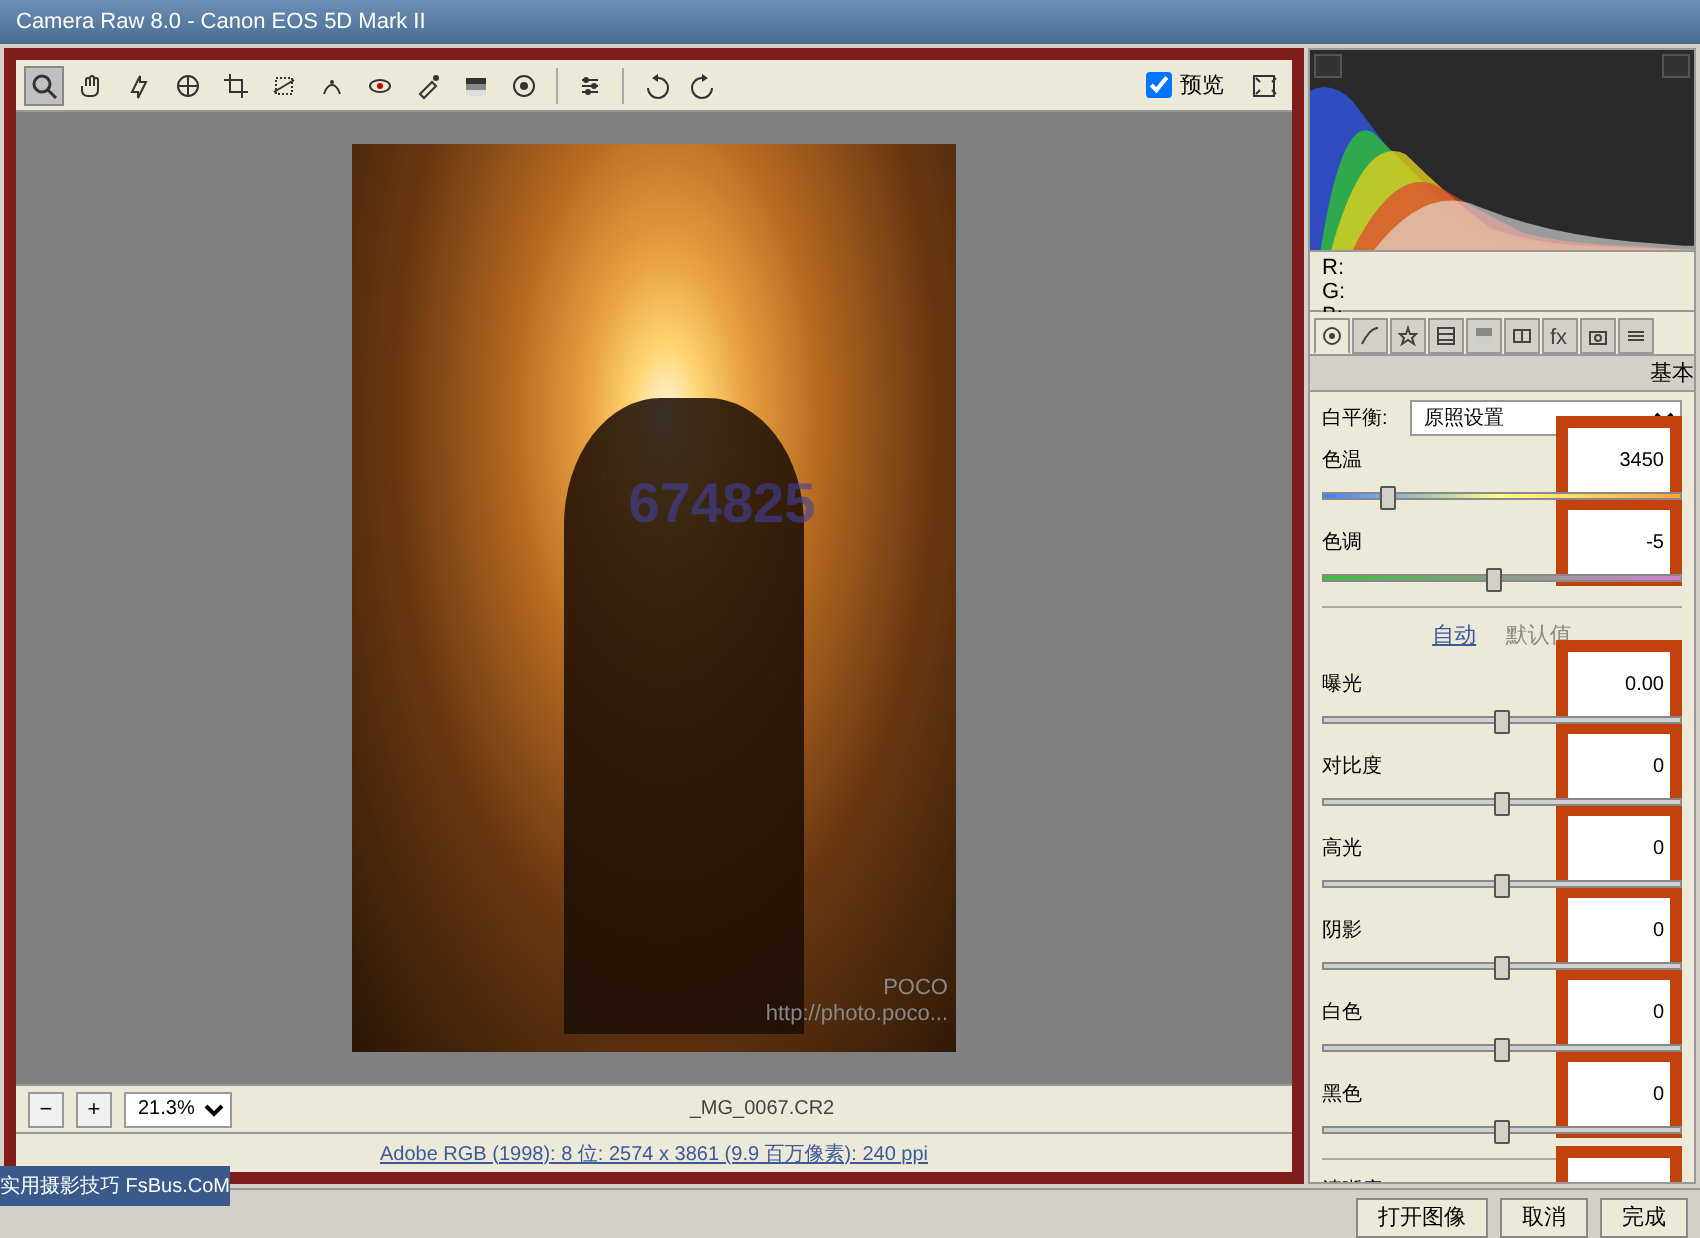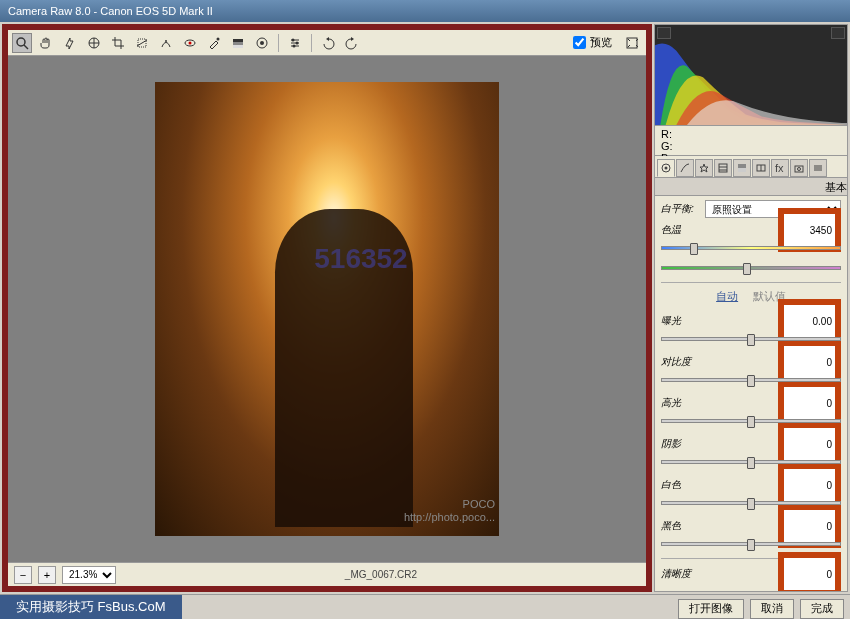--- a/index.html
+++ b/index.html
@@ -6,21 +6,21 @@
 body{width:850px;height:619px;background:#d4d0c8;overflow:hidden;}
 .titlebar{height:22px;background:linear-gradient(#6a8fb5,#4a6d92);color:#fff;display:flex;align-items:center;padding:0 8px;font-size:11px;}
 .main{display:flex;height:572px;}
 .left-panel{flex:1;display:flex;flex-direction:column;border:6px solid #7f1d1d;margin:2px;}
 .toolbar{height:26px;background:#ece9d8;border-bottom:1px solid #999;display:flex;align-items:center;padding:0 4px;gap:4px;}
 .tool-btn{width:20px;height:20px;display:flex;align-items:center;justify-content:center;cursor:pointer;border:1px solid transparent;}
 .tool-btn.active{border:1px solid #888;background:#c0c0c0;}
 .tool-sep{width:1px;height:18px;background:#aaa;margin:0 2px;}
 .preview-chk{margin-left:auto;display:flex;align-items:center;gap:4px;}
 .canvas-area{flex:1;background:#808080;display:flex;align-items:center;justify-content:center;position:relative;}
-.photo{width:344px;height:454px;background:radial-gradient(ellipse at 52% 30%,#fff8e0 0%,#ffd470 8%,#e8a040 18%,#b56820 35%,#6a3812 60%,#2a1605 100%);position:relative;overflow:hidden;}
+.photo{width:302px;height:454px;background:radial-gradient(ellipse at 52% 30%,#fff8e0 0%,#ffd470 8%,#e8a040 18%,#b56820 35%,#6a3812 60%,#2a1605 100%);position:relative;overflow:hidden;}
 .silhouette{position:absolute;left:35%;top:28%;width:40%;height:70%;background:#1a0d05;border-radius:40% 40% 0 0/20% 20% 0 0;opacity:0.85;}
 .watermark{position:absolute;right:4px;bottom:12px;color:#888;font-size:10px;text-align:right;line-height:1.2;}
 .overlay-text{position:absolute;top:37%;left:48%;color:#4040a0;font-size:28px;font-weight:bold;z-index:5;opacity:0.6;}
 .canvas-footer{height:24px;background:#ece9d8;border-top:1px solid #999;display:flex;align-items:center;padding:0 6px;gap:6px;}
 .zoom-btn{width:18px;height:18px;border:1px solid #999;background:#f0f0f0;display:flex;align-items:center;justify-content:center;cursor:pointer;}
 .zoom-sel{width:54px;height:18px;border:1px solid #999;background:#fff;font-size:10px;padding:0 2px;}
 .fname{margin:0 auto;font-size:10px;color:#444;}
 .info-bar{height:20px;background:#ece9d8;border-top:1px solid #999;display:flex;align-items:center;padding:0 6px;}
 .info-txt{font-size:10px;color:#3a5a9a;text-decoration:underline;margin:0 auto;}
 .right-panel{width:194px;display:flex;flex-direction:column;margin:2px 2px 2px 0;}
@@ -30,35 +30,35 @@
 .histo-svg{position:absolute;bottom:0;left:0;width:100%;height:85%;}
 .rgb-info{height:30px;background:#ece9d8;border:1px solid #999;border-top:0;display:flex;padding:2px 6px;font-size:9px;}
 .rgb-left{line-height:1.1;}
 .rgb-right{margin-left:auto;text-align:right;line-height:1.1;}
 .tab-row{height:22px;background:#ece9d8;border:1px solid #999;border-top:0;display:flex;align-items:flex-end;padding:0 2px;}
 .tab{width:18px;height:18px;border:1px solid #999;background:#d4d0c8;margin-right:1px;display:flex;align-items:center;justify-content:center;cursor:pointer;}
 .tab.active{background:#ece9d8;border-bottom:1px solid #ece9d8;}
 .panel-title{height:18px;background:#d4d0c8;border:1px solid #999;border-top:0;text-align:right;font-size:11px;line-height:18px;}
 .settings{flex:1;background:#ece9d8;border:1px solid #999;border-top:0;padding:4px 6px;overflow:hidden;}
 .setting-row{display:flex;align-items:center;margin-bottom:3px;height:18px;}
-.setting-label{width:44px;font-size:10px;font-style:italic;}
+.setting-label{width:44px;font-size:10px;}
 .setting-input{width:63px;height:16px;border:6px solid #c2410c;background:#fff;text-align:right;padding:16px 3px;font-size:10px;margin-left:auto;}
 .setting-select{flex:1;height:18px;border:1px solid #999;background:#fff;font-size:10px;padding:0 2px;}
 .slider-row{height:14px;margin-bottom:6px;position:relative;}
 .slider-track{height:4px;border:1px solid #888;background:#d0d0d0;position:relative;top:4px;}
 .slider-track.temp{background:linear-gradient(90deg,#4080ff,#ffff80,#ffa040);}
 .slider-track.tint{background:linear-gradient(90deg,#40c040,#d080d0);}
 .slider-thumb{position:absolute;width:8px;height:12px;background:#d4d0c8;border:1px solid #555;top:-4px;border-radius:1px;cursor:pointer;}
 .section-hr{border:0;border-top:1px solid #aaa;margin:4px 0 6px;}
 .auto-row{text-align:center;margin:4px 0 8px;font-size:10px;}
 .auto-link{color:#3a5a9a;text-decoration:underline;cursor:pointer;margin-right:12px;}
 .default-link{color:#888;}
 .btn-row{height:28px;display:flex;align-items:center;padding:0 6px;gap:6px;justify-content:flex-end;border-top:1px solid #999;}
 .btn{height:20px;padding:0 10px;border:1px solid #888;background:#ece9d8;cursor:pointer;font-size:11px;}
-.bottom-watermark{position:absolute;left:0;bottom:0;color:#fff;background:#3a5a8a;padding:3px 16px;font-size:13px;}
+.bottom-watermark{position:absolute;left:0;bottom:16px;color:#fff;background:#3a5a8a;padding:3px 0;font-size:10px;}
 </style>
 </head>
 <body>
 
 <div class="titlebar">
   <span>Camera Raw 8.0  -  Canon EOS 5D Mark II</span>
 </div>
 
 <div class="main">
   <div class="left-panel">
@@ -161,27 +161,30 @@
               <path d="M5 5l-2-2m8 2l2-2m-8 6l-2 2m8-2l2 2" stroke="#333"></path>
             </svg>
           </div>
       </div>
     </div>
     <div class="canvas-area">
       <div class="photo">
         <div class="silhouette"></div>
         <div class="watermark"><span>POCO</span><br><span>http://photo.poco...</span></div>
       </div>
-      <div class="overlay-text">516352</div>
+      <div class="overlay-text">674825</div>
     </div>
     <div class="canvas-footer">
       <div class="zoom-btn">−</div>
       <div class="zoom-btn">+</div>
       <select class="zoom-sel"><option>21.3%</option></select>
       <span class="fname">_MG_0067.CR2</span>
+    </div>
+    <div class="info-bar">
+      <span class="info-txt">Adobe RGB (1998): 8 位:  2574 x 3861 (9.9 百万像素): 240 ppi</span>
     </div>
   </div>
 
   <div class="right-panel">
     <div class="histogram">
       <div class="histo-warn l"></div>
       <div class="histo-warn r"></div>
       <svg class="histo-svg" viewBox="0 0 180 80" preserveAspectRatio="none">
         <path d="M0 80 L0 5 Q10 0 20 10 Q35 30 50 50 Q70 70 90 78 L180 80 Z" fill="#3050d0" opacity="0.9"></path>
         <path d="M5 80 Q15 15 30 25 Q50 45 70 65 Q90 75 110 78 L180 80 L5 80 Z" fill="#30c030" opacity="0.8"></path>
@@ -261,20 +264,24 @@
       <div id="wb-sliders">
           <div class="setting-row">
             <span class="setting-label">色温</span>
             <input class="setting-input" value="3450" style="">
           </div>
           <div class="slider-row">
             <div class="slider-track temp">
               <div class="slider-thumb" style="left: calc(18% - 4px);"></div>
             </div>
           </div>
+          <div class="setting-row">
+            <span class="setting-label">色调</span>
+            <input class="setting-input" value="-5" style="">
+          </div>
           <div class="slider-row">
             <div class="slider-track tint">
               <div class="slider-thumb" style="left: calc(48% - 4px);"></div>
             </div>
           </div>
         </div>
       <hr class="section-hr">
       <div class="auto-row">
         <span class="auto-link">自动</span>
         <span class="default-link">默认值</span>

